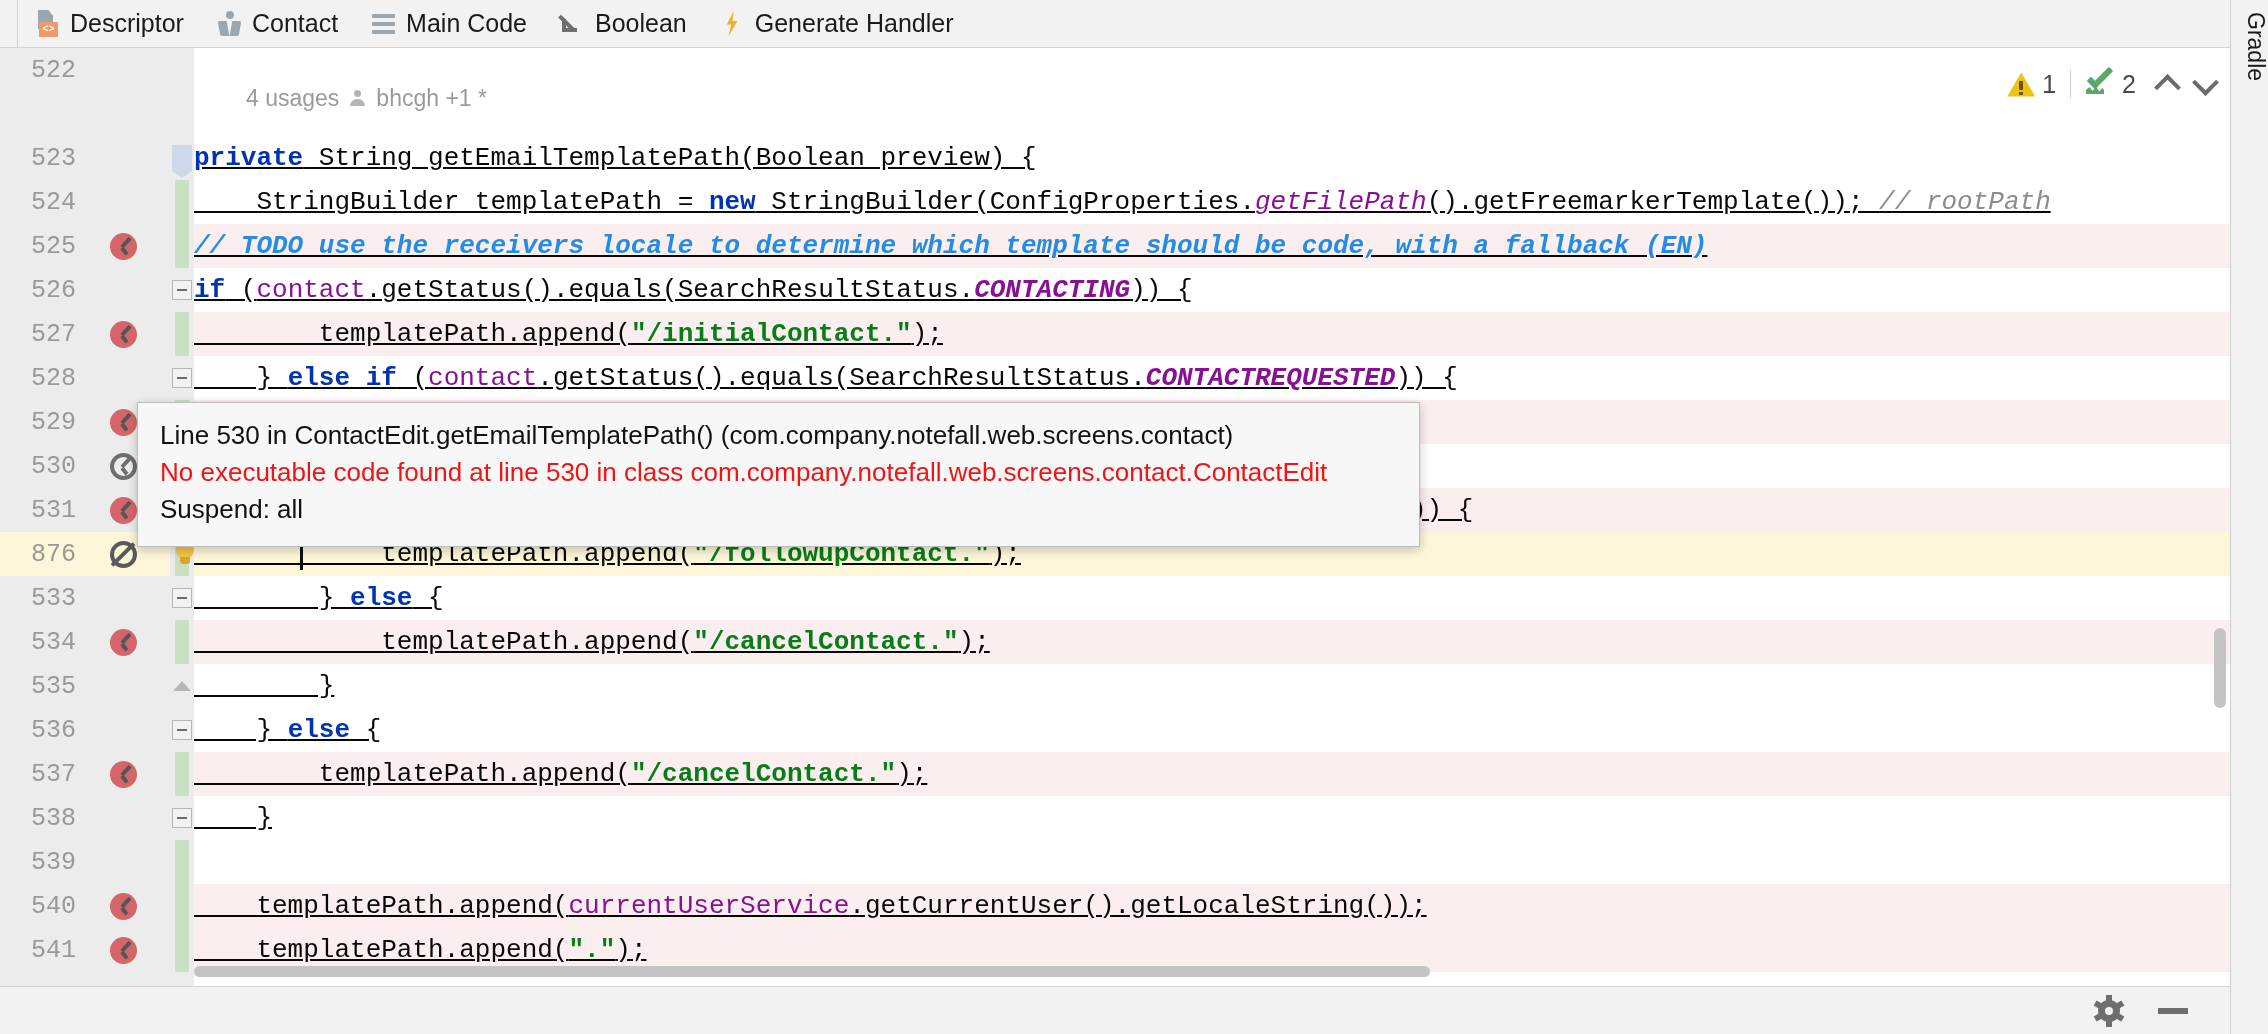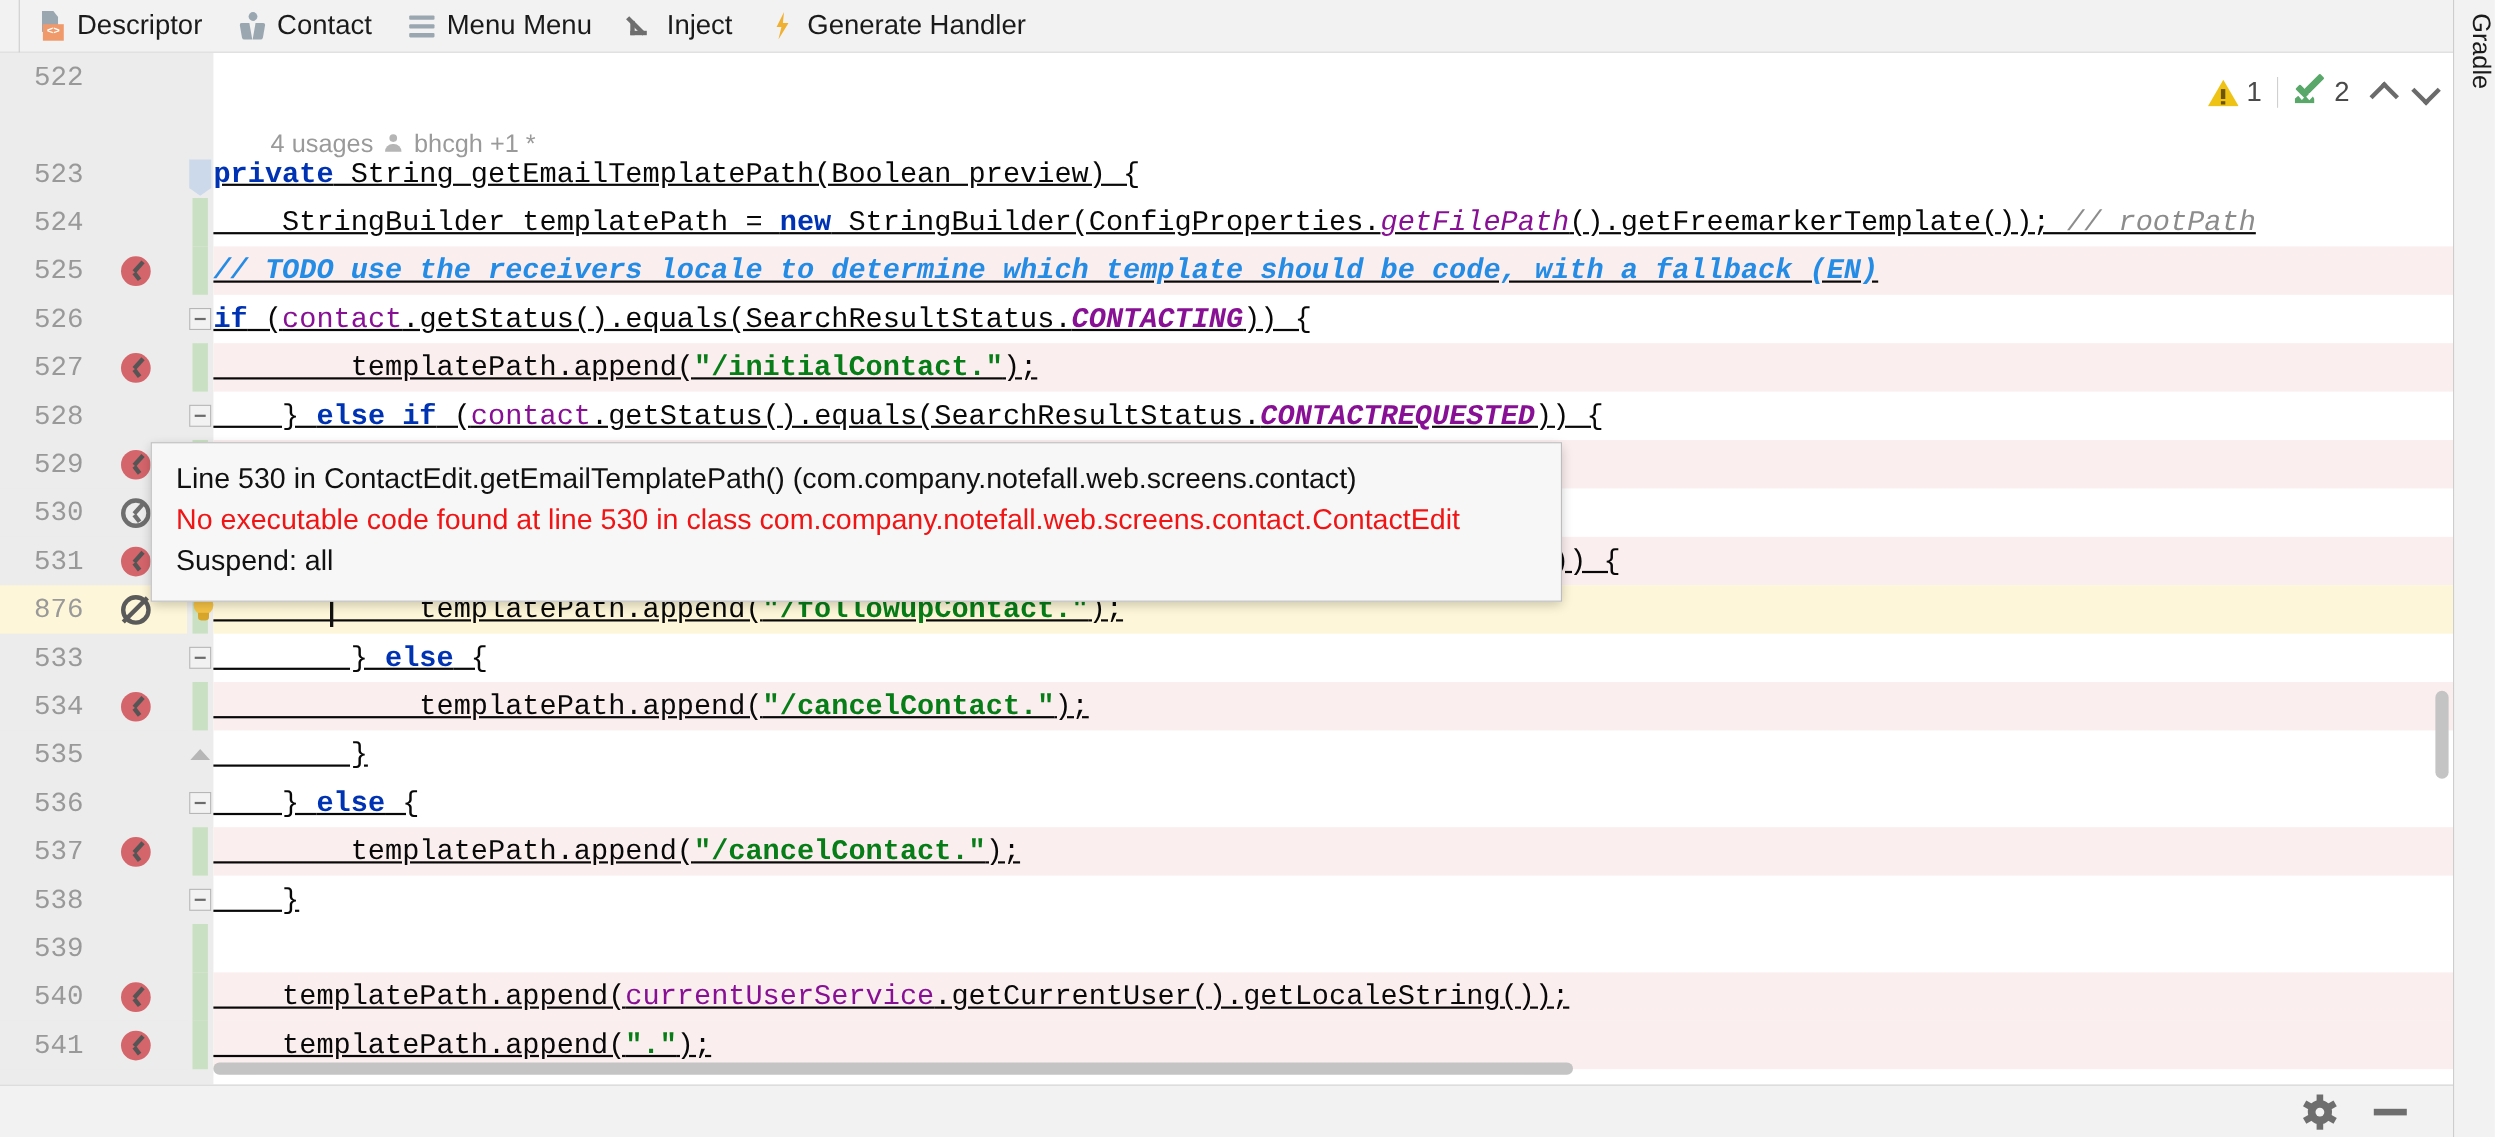--- a/index.html
+++ b/index.html
@@ -238,51 +238,51 @@
       </span>
       <span>Contact</span>
     </div>
 
     <div class="tb-item">
       <span class="tb-ico ico-menu">
         <i></i>
           <i></i>
           <i></i>
       </span>
-      <span>Menu Menu</span>
+      <span>Main Code</span>
     </div>
 
     <div class="tb-item">
       <span class="tb-ico ico-inject">
         <span class="shaft"></span>
           <span class="hl"></span>
           <span class="vl"></span>
       </span>
-      <span>Inject</span>
+      <span>Boolean</span>
     </div>
 
     <div class="tb-item">
       <span class="tb-ico ico-bolt">
         <span class="blt"></span>
       </span>
       <span>Generate Handler</span>
     </div>
 
   </div>
 
   <div class="editor">
     <div class="gutter-bg"></div>
     <div class="fold-bg"></div>
     <div id="rows">
         <div class="row" style="top: 0px;">
           <div class="gnum-bg"></div>
           <div class="code-bg"></div>
           <div class="gnum">522</div>
         </div>
-        <div class="row" style="top: 60px;">
+        <div class="row" style="top: 28px;">
           <div class="gnum-bg"></div>
           <div class="code-bg"></div>
           <div class="annot">
             <span>4 usages</span>
             <span class="person">
               <span class="h"></span>
               <span class="b"></span>
             </span>
             <span>bhcgh +1 *</span>
           </div>

